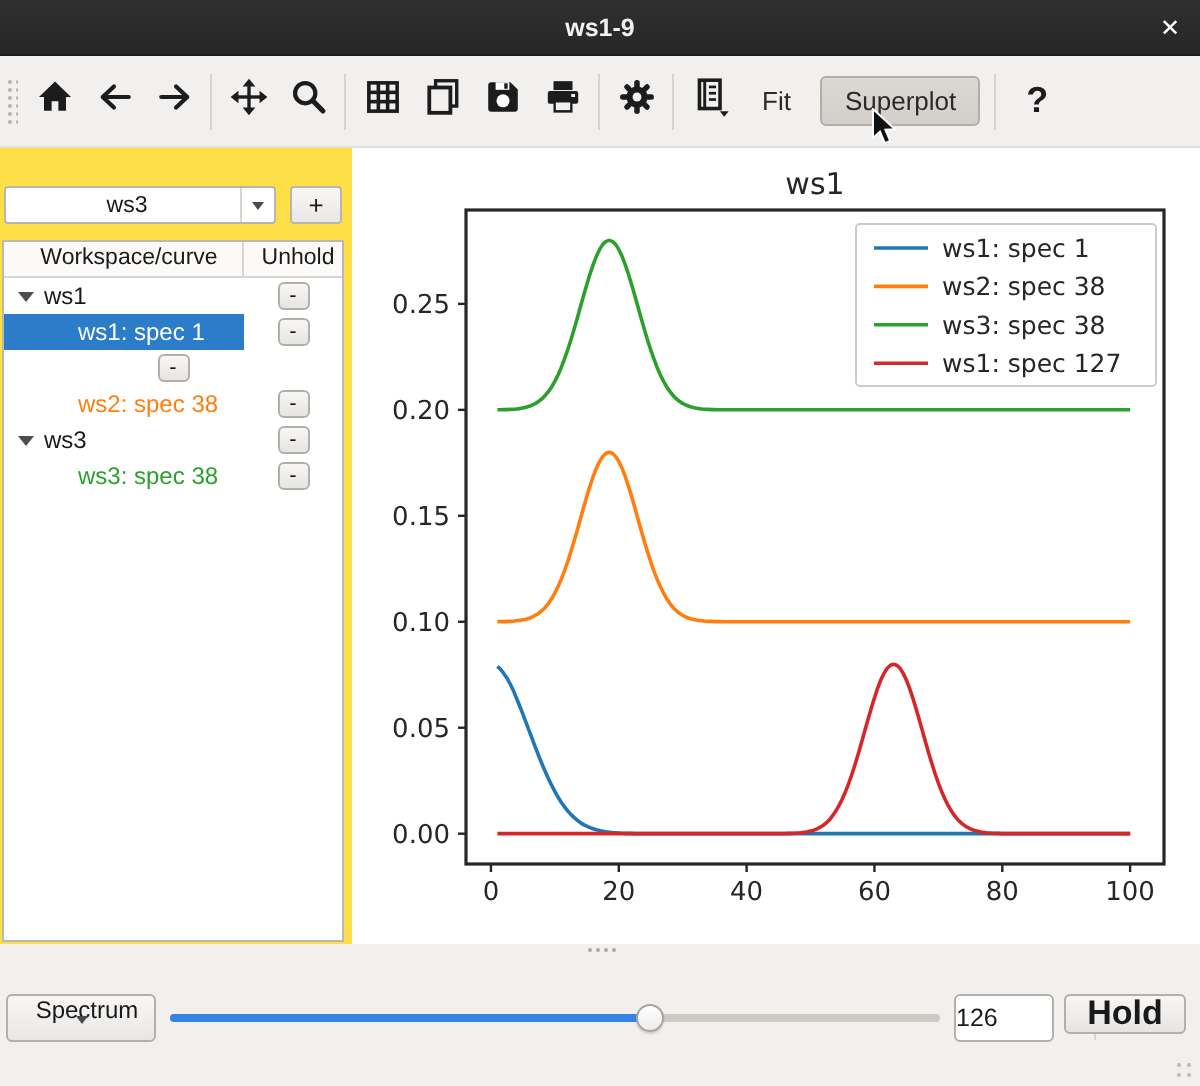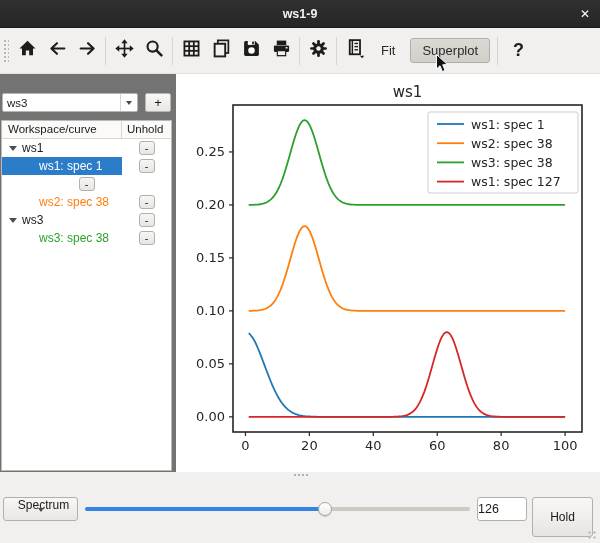--- a/index.html
+++ b/index.html
@@ -22,21 +22,21 @@
     background-image:radial-gradient(#bdb9b2 1px, transparent 1.1px);
     background-size:4px 4px; background-position:1px 1px; }
   .tb-btn { width:30px; height:36px; display:flex; align-items:center; justify-content:center; }
   .tb-sep { width:1px; height:28px; background:#d8d4cf; margin:0 3px; }
   .tb-text-btn { font-size:13px; color:#2a2a2a; padding:5px 9px; margin:0 2px; }
   .tb-toggle-btn { font-size:13px; color:#2a2a2a; padding:4px 11px; margin:17px 4px;
     background:linear-gradient(#dcd9d5,#d2cfca); border:1px solid #b3afa8; border-radius:3px; }
   .tb-help { font-size:18px; font-weight:bold; color:#1c1c1c; padding:0 12px; }
 
   
-  .sidebar { position:absolute; left:0; top:74px; width:176px; height:398px; background:#737373; }
+  .sidebar { position:absolute; left:0; top:74px; width:176px; height:398px; background:#fde047;text-align:center; }
   .ws-combo { position:absolute; left:2px; top:19px; width:136px; height:19px;
     background:#ffffff; border:1px solid #b9b5af; border-radius:2px;
     display:flex; align-items:center; font-size:11.5px; color:#1a1a1a; }
   .ws-combo .val { flex:1; padding-left:4px; }
   .ws-combo .arrow-box { width:17px; height:100%; border-left:1px solid #d8d4cf;
     display:flex; align-items:center; justify-content:center; }
   .caret-down { width:0; height:0; border-left:3.5px solid transparent;
     border-right:3.5px solid transparent; border-top:4px solid #4a4a4a; }
   .add-btn { position:absolute; left:145px; top:19px; width:26px; height:19px;
     background:linear-gradient(#f8f7f6,#e9e7e4); border:1px solid #b9b5af; border-radius:2px;
@@ -82,23 +82,23 @@
   .spinbox { position:absolute; left:477px; top:25px; width:50px; height:24px;
     background:#ffffff; border:1px solid #b3afa9; border-radius:3px; display:flex;gap:48px; }
   .spinbox .num { flex:1; font-size:12.5px; color:#1a1a1a; display:flex;
     align-items:center; justify-content:center; }
   .spinbox .arrows { width:14px; border-left:1px solid #d8d4cf; display:flex;
     flex-direction:column; align-items:center; justify-content:center; gap:3px; }
   .tri-up { width:0; height:0; border-left:3.5px solid transparent;
     border-right:3.5px solid transparent; border-bottom:4px solid #4a4a4a; }
   .tri-dn { width:0; height:0; border-left:3.5px solid transparent;
     border-right:3.5px solid transparent; border-top:4px solid #4a4a4a; }
-  .hold-btn { position:absolute; left:532px; top:25px; width:61px; height:40px;
+  .hold-btn { position:absolute; left:532px; top:25px; width:61px; height:20px;
     background:linear-gradient(#f8f7f6,#e7e5e2); border:1px solid #b3afa9; border-radius:3px;
-    font-size:12px; color:#1a1a1a; display:flex; align-items:center; justify-content:center; }
+    font-size:17px; color:#1a1a1a; display:flex; align-items:center; justify-content:center;font-weight:bold; }
   .resize-grip { position:absolute; right:3px; bottom:3px; width:10px; height:10px;
     background-image:radial-gradient(#c3bfb8 1px, transparent 1.1px); background-size:5px 5px; }
 
   .cursor { position:absolute; left:435px; top:54px; z-index:50; pointer-events:none; }
 </style>
 </head>
 <body>
 
 <div class="titlebar">
   <span class="title">ws1-9</span>

